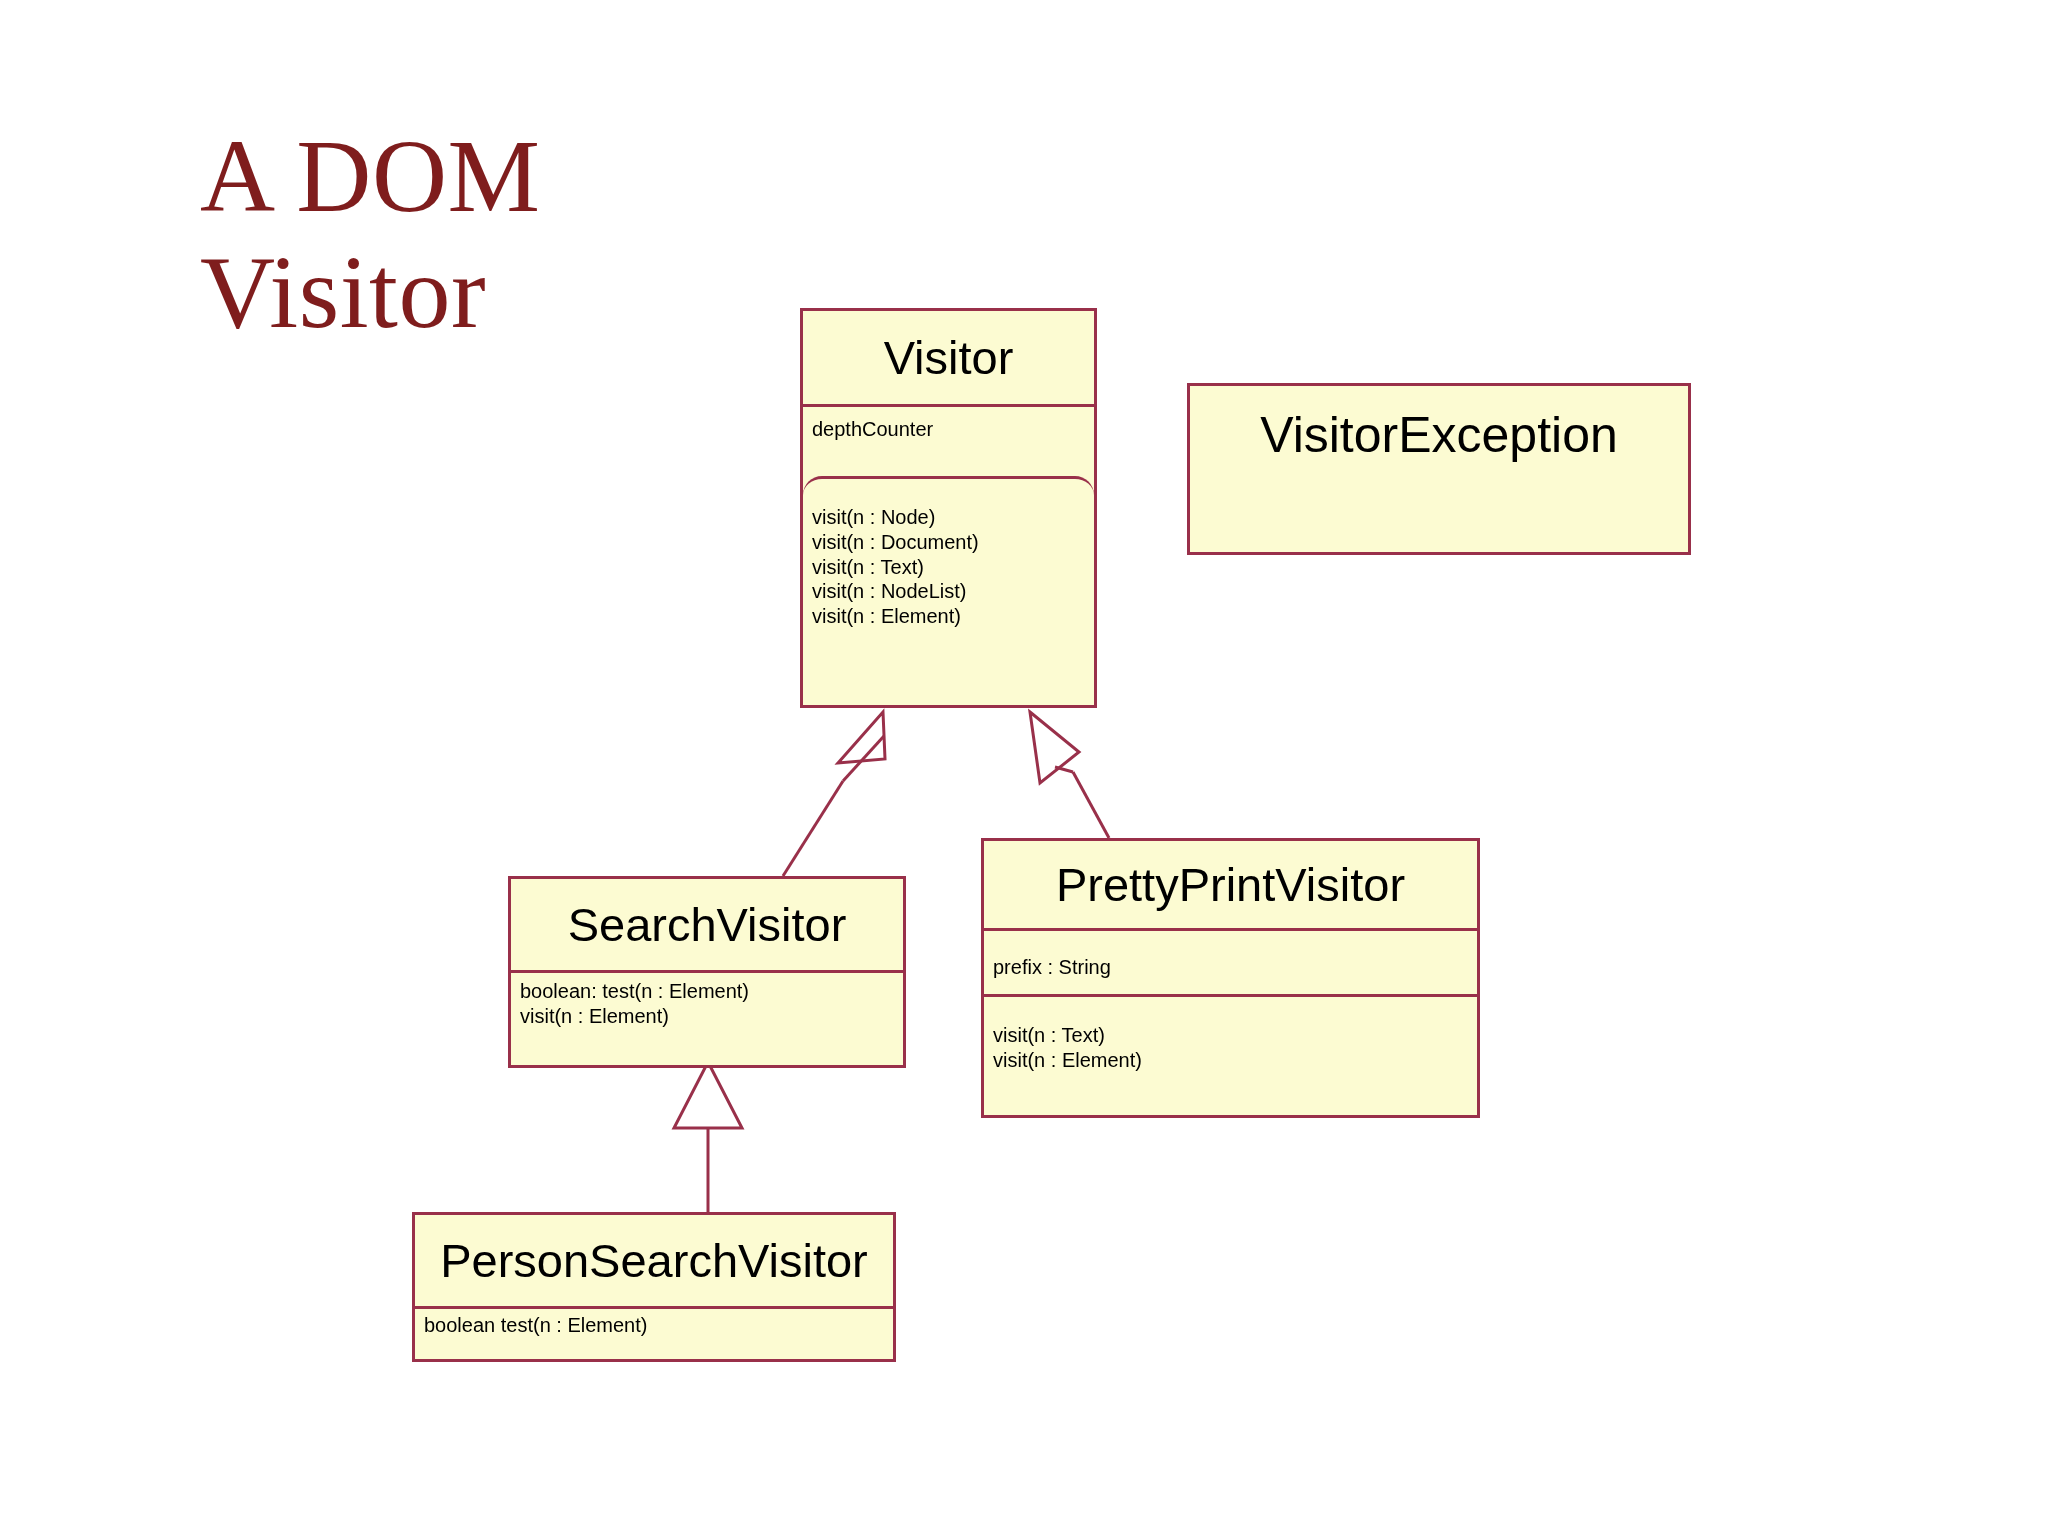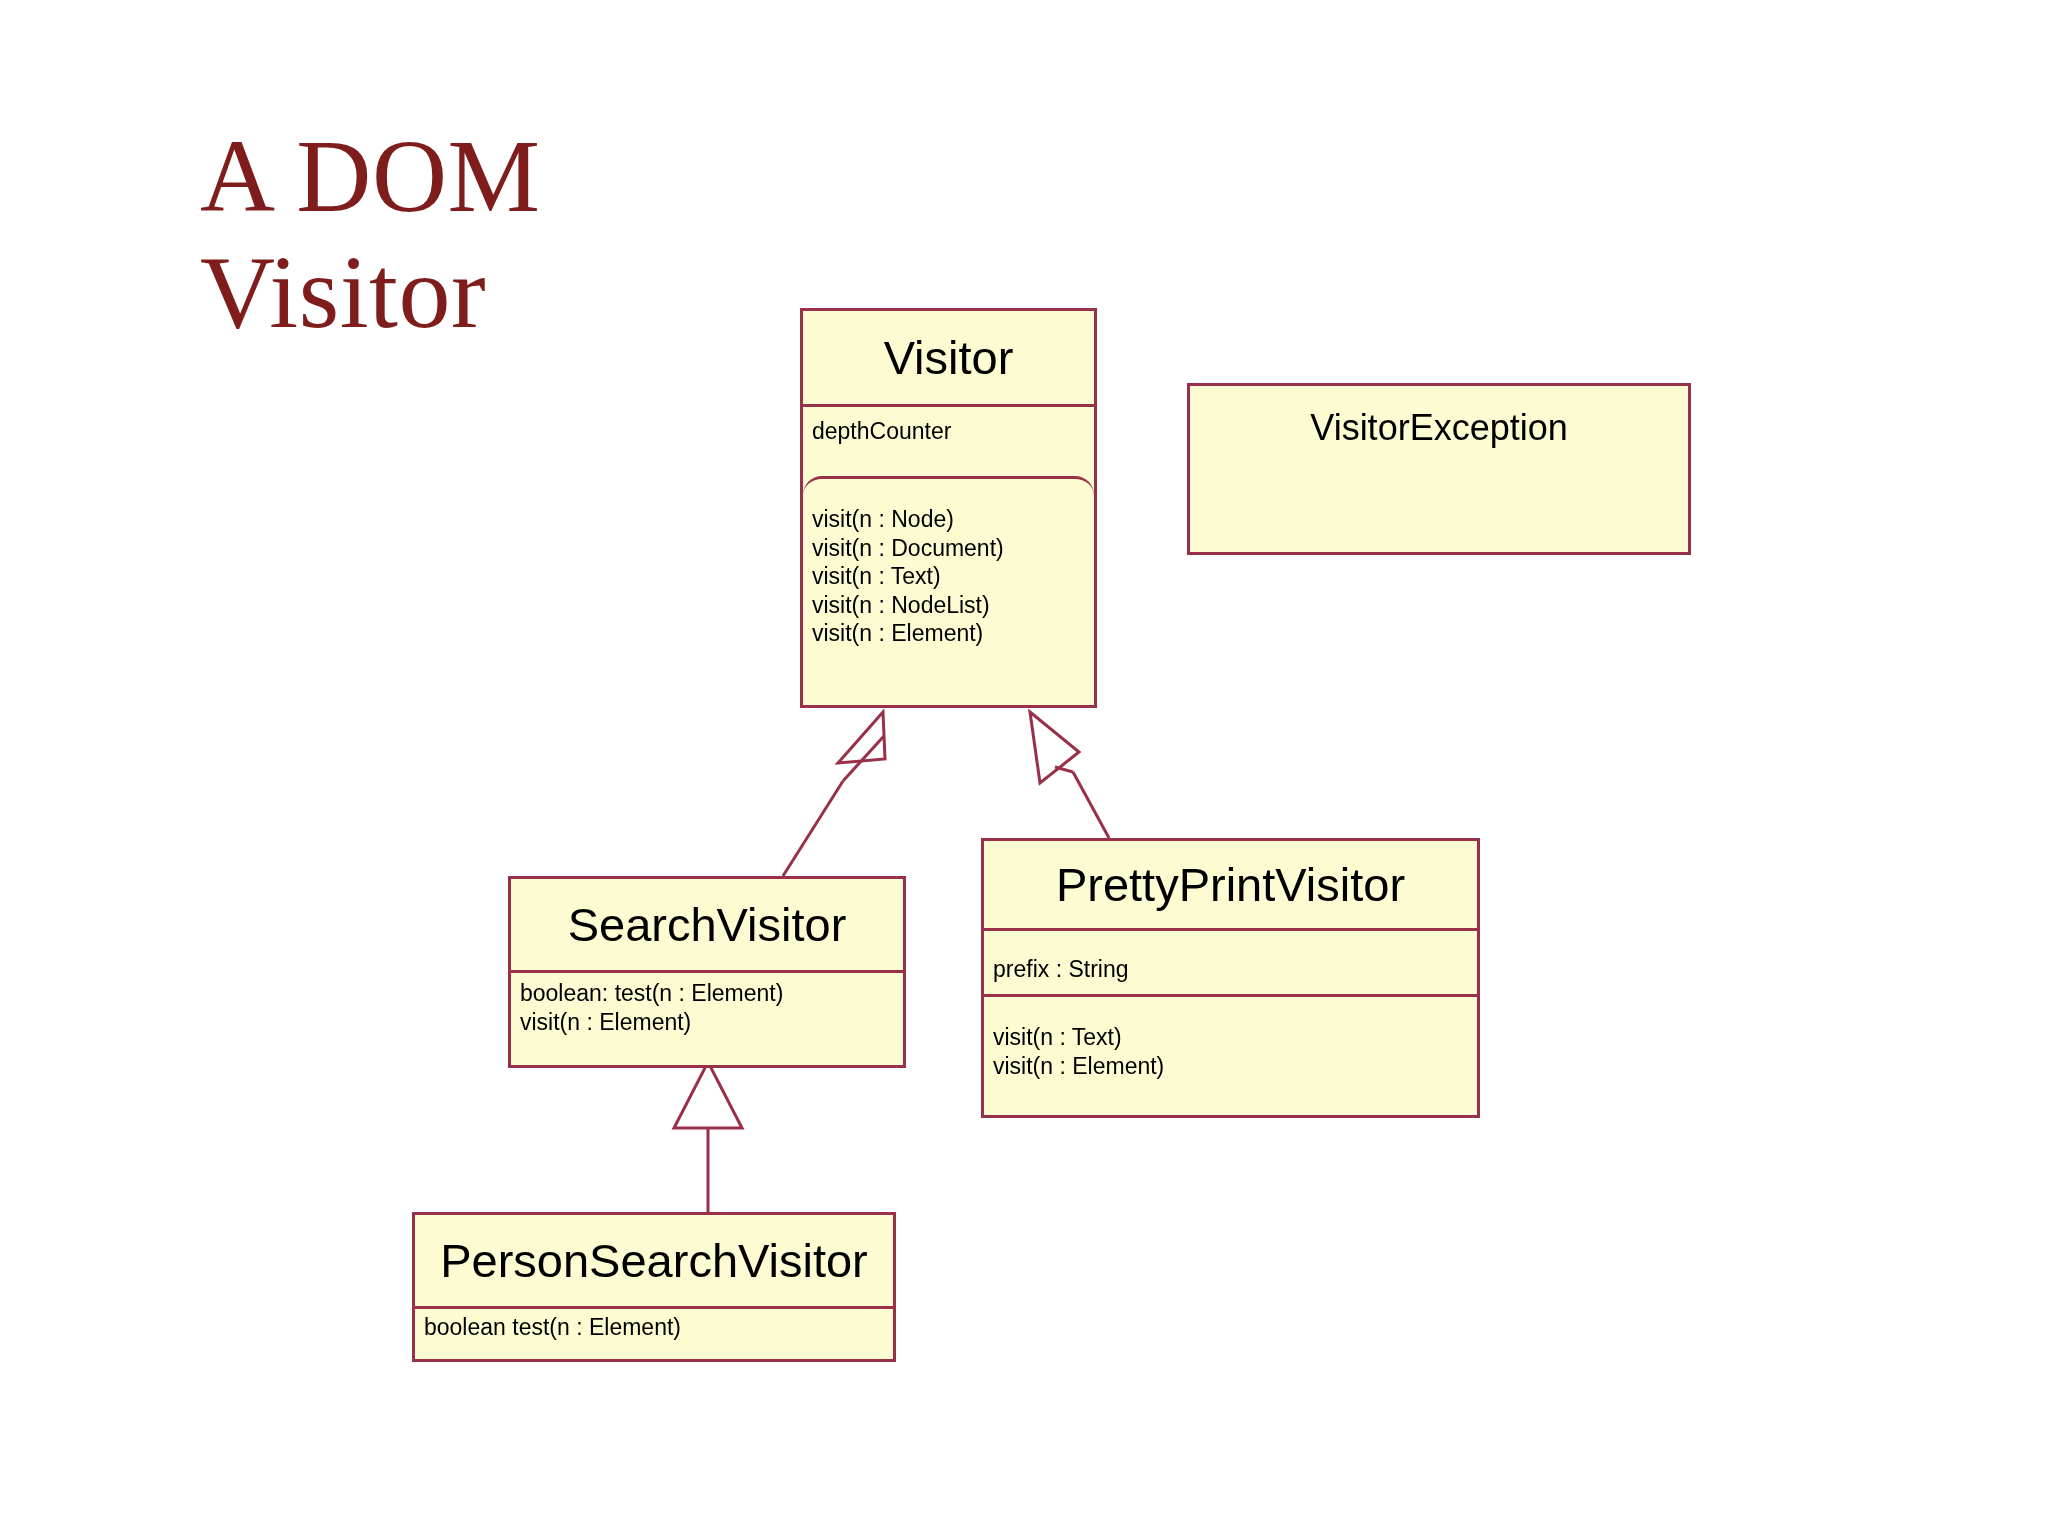--- a/index.html
+++ b/index.html
@@ -59,34 +59,34 @@
     line-height: 1.0;
     white-space: nowrap;
   }
   .comp-members {
     padding: 0px 0px 0px 9px;
     display: flex;
     flex-direction: column;
     justify-content: flex-start;
   }
   .member-line {
-    font-size: 23px;
+    font-size: 20px;
     line-height: 1.24;
     white-space: nowrap;
   }
 
   
   #box-visitor            { left: 800px;  top: 308px;  width: 297px; height: 400px; }
   #box-visitor .c0        { height: 93px; }
   #box-visitor .c1        { height: 72px; padding-top: 10px; }
   #box-visitor .c2        { height: 229px; padding-top: 26px; border-radius: 19px; }
 
   #box-visitorexception   { left: 1187px; top: 383px;  width: 504px; height: 172px; }
   #box-visitorexception .c0 { height: 100%; align-items: flex-start; padding-top: 24px; }
-  #box-visitorexception .cls-name { font-size: 36px; text-align: center; }
+  #box-visitorexception .cls-name { font-size: 50px; text-align: center; }
 
   #box-searchvisitor      { left: 508px;  top: 876px;  width: 398px; height: 192px; }
   #box-searchvisitor .c0  { height: 93px; }
   #box-searchvisitor .c1  { height: 96px; padding-top: 6px; }
 
   #box-prettyprintvisitor { left: 981px;  top: 838px;  width: 499px; height: 280px; }
   #box-prettyprintvisitor .c0 { height: 88px; }
   #box-prettyprintvisitor .c1 { height: 67px; padding-top: 24px; }
   #box-prettyprintvisitor .c2 { height: 122px; padding-top: 26px; }
 

